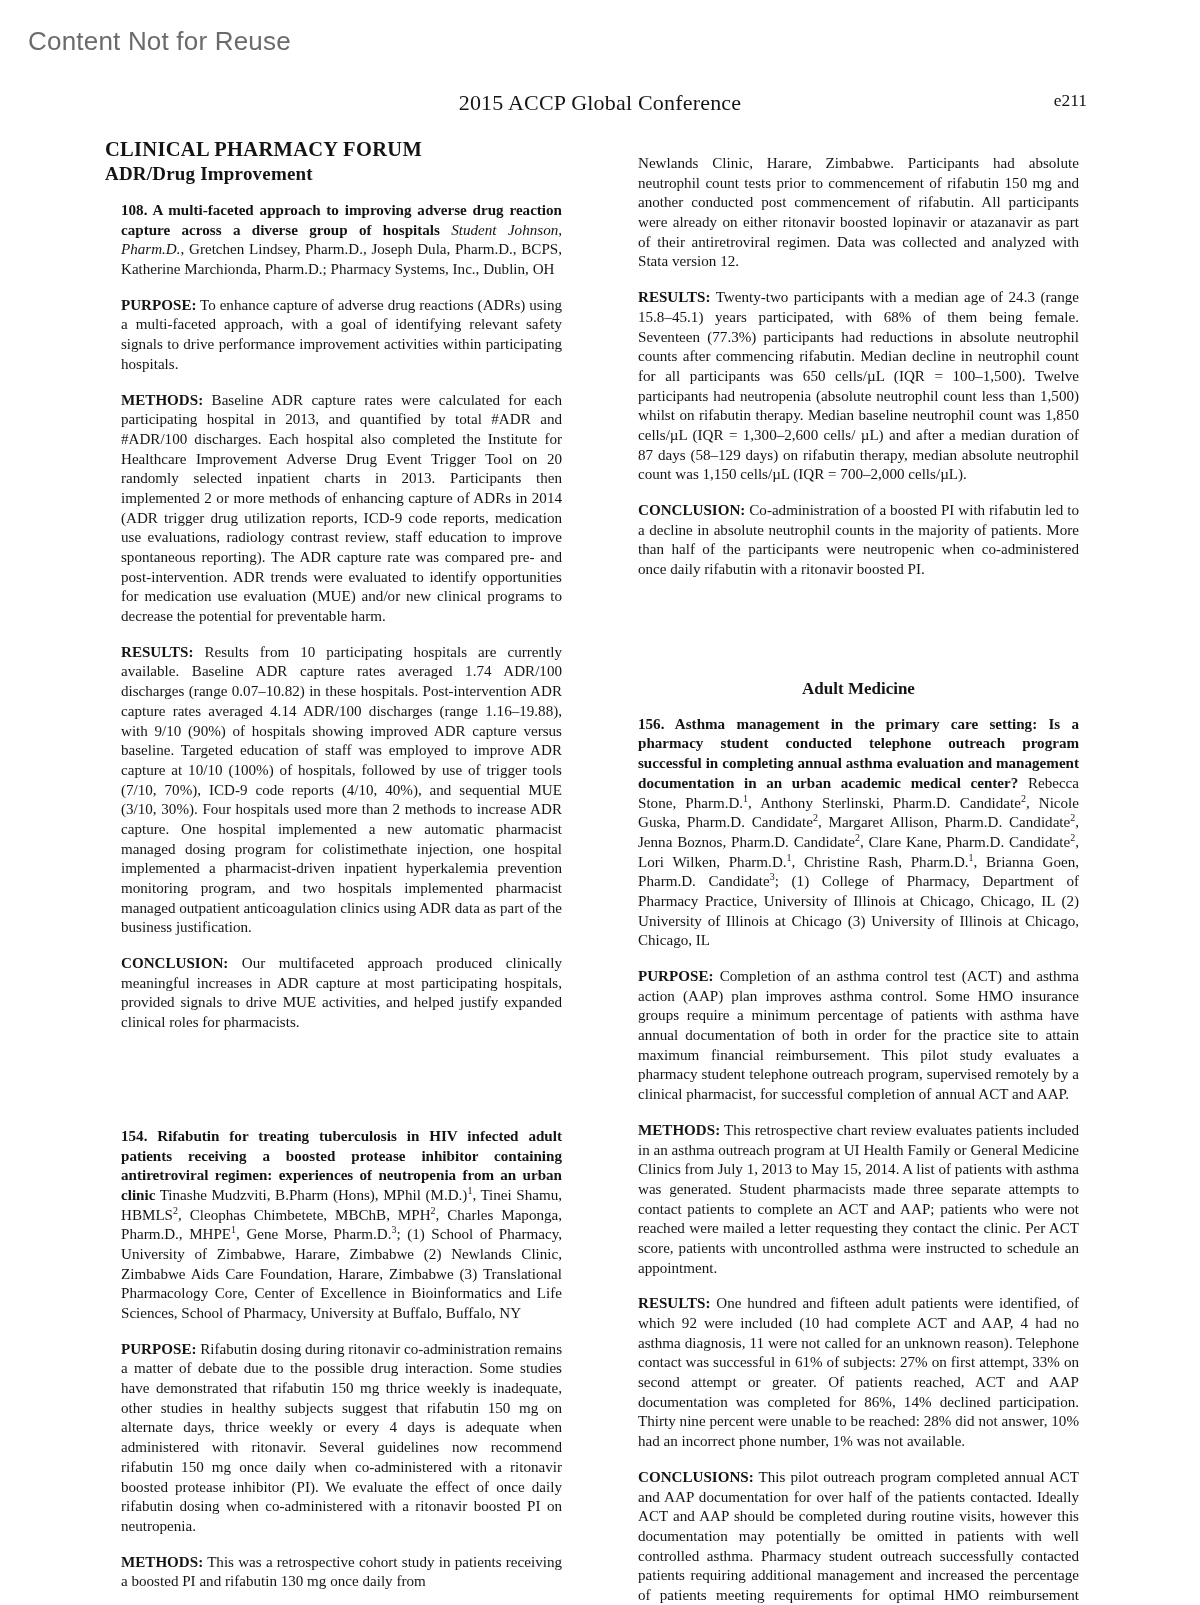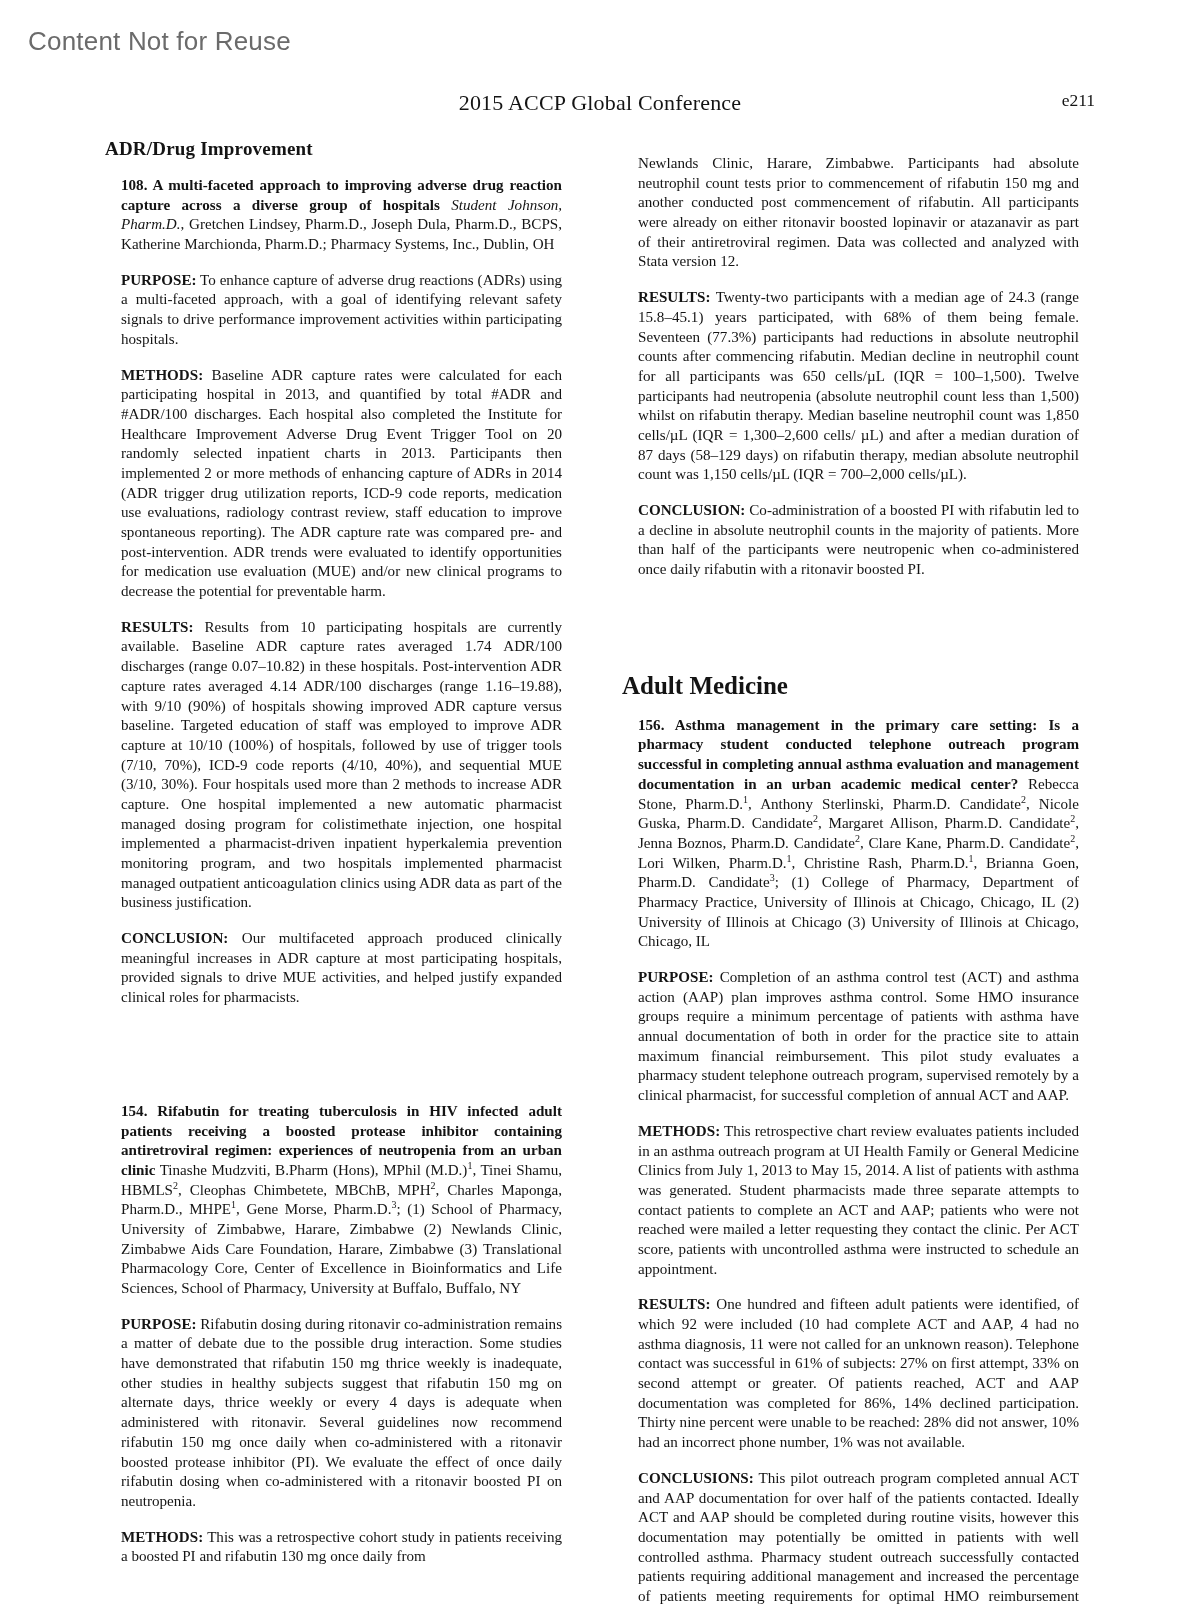--- a/index.html
+++ b/index.html
@@ -37,21 +37,21 @@
   .running-head .conf {
     position: absolute;
     left: 0;
     right: 0;
     text-align: center;
     font-size: 22px;
     letter-spacing: 0.2px;
   }
   .running-head .folio {
     position: absolute;
-    right: 0;
+    right: 8px;
     top: 0;
     font-size: 17.5px;
   }
   .columns {
     margin: 18px 105px 0 105px;
     display: flex;
     gap: 44px;
   }
   .col {
     width: 473px;
@@ -62,23 +62,24 @@
     margin: 0 0 2px 0;
     letter-spacing: 0.3px;
   }
   h2.subsection-title {
     font-size: 19px;
     font-weight: bold;
     margin: 0 0 12px 0;
     letter-spacing: 0.2px;
   }
   h2.head-medicine {
-    font-size: 25px;
+    font-size: 17px;
     font-weight: bold;
-    margin: 4px 0 10px 0;
+    margin: 11px 0 10px 0;
+    text-align: center;
   }
   p {
     margin: 16px;
     font-size: 15.1px;
     line-height: 1.305;
     text-align: justify;
     hyphens: auto;
   }
   .abs-title {
     font-weight: bold;
@@ -108,20 +109,21 @@
 <div class="page">
 
   <div class="running-head">
     <div class="conf">2015 ACCP Global Conference</div>
     <div class="folio">e211</div>
   </div>
 
   <div class="columns">
 
     <div class="col">
+      <h1 class="section-title">CLINICAL PHARMACY FORUM</h1>
       <h2 class="subsection-title">ADR/Drug Improvement</h2>
 
       <div>
         <p><span class="abs-title">108. A multi-faceted approach to improving adverse drug reaction capture across a diverse group of hospitals</span> <span class="ital">Student Johnson, Pharm.D.</span><span class="authors">, Gretchen Lindsey, Pharm.D., Joseph Dula, Pharm.D., BCPS, Katherine Marchionda, Pharm.D.; Pharmacy Systems, Inc., Dublin, OH</span></p>
         <p><span class="lab">PURPOSE:</span><span> To enhance capture of adverse drug reactions (ADRs) using a multi-faceted approach, with a goal of identifying relevant safety signals to drive performance improvement activities within participating hospitals.</span></p>
         <p><span class="lab">METHODS:</span><span> Baseline ADR capture rates were calculated for each participating hospital in 2013, and quantified by total #ADR and #ADR/100 discharges. Each hospital also completed the Institute for Healthcare Improvement Adverse Drug Event Trigger Tool on 20 randomly selected inpatient charts in 2013. Participants then implemented 2 or more methods of enhancing capture of ADRs in 2014 (ADR trigger drug utilization reports, ICD-9 code reports, medication use evaluations, radiology contrast review, staff education to improve spontaneous reporting). The ADR capture rate was compared pre- and post-intervention. ADR trends were evaluated to identify opportunities for medication use evaluation (MUE) and/or new clinical programs to decrease the potential for preventable harm.</span></p>
         <p><span class="lab">RESULTS:</span><span> Results from 10 participating hospitals are currently available. Baseline ADR capture rates averaged 1.74 ADR/100 discharges (range 0.07–10.82) in these hospitals. Post-intervention ADR capture rates averaged 4.14 ADR/100 discharges (range 1.16–19.88), with 9/10 (90%) of hospitals showing improved ADR capture versus baseline. Targeted education of staff was employed to improve ADR capture at 10/10 (100%) of hospitals, followed by use of trigger tools (7/10, 70%), ICD-9 code reports (4/10, 40%), and sequential MUE (3/10, 30%). Four hospitals used more than 2 methods to increase ADR capture. One hospital implemented a new automatic pharmacist managed dosing program for colistimethate injection, one hospital implemented a pharmacist-driven inpatient hyperkalemia prevention monitoring program, and two hospitals implemented pharmacist managed outpatient anticoagulation clinics using ADR data as part of the business justification.</span></p>
         <p><span class="lab">CONCLUSION:</span><span> Our multifaceted approach produced clinically meaningful increases in ADR capture at most participating hospitals, provided signals to drive MUE activities, and helped justify expanded clinical roles for pharmacists.</span></p>
       </div>
 

